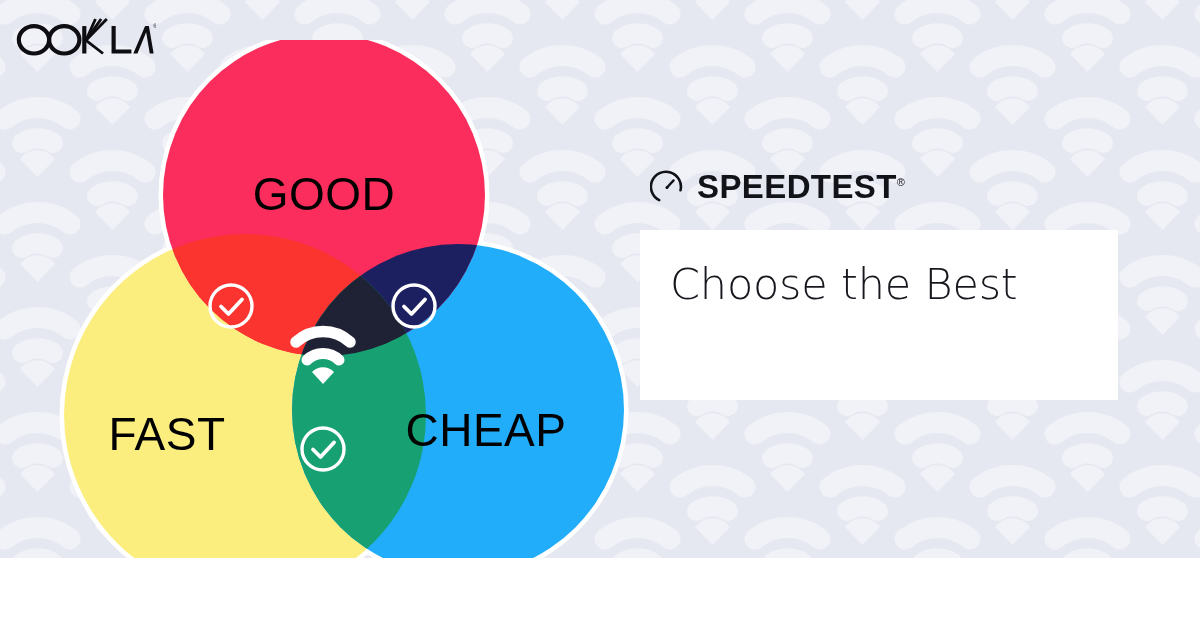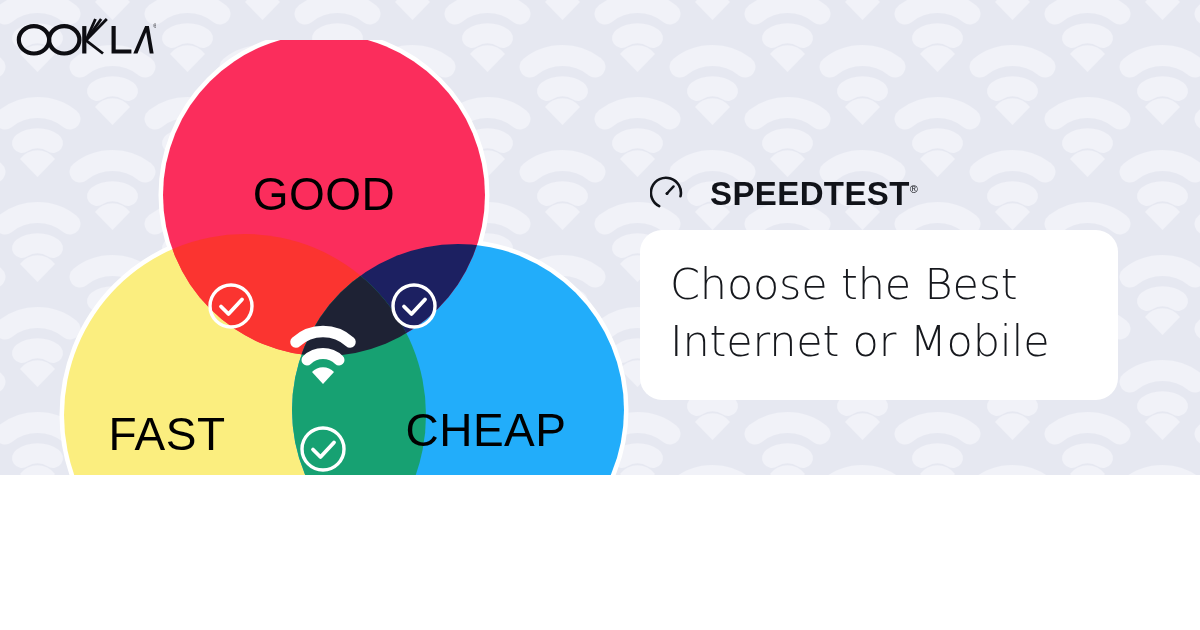--- a/index.html
+++ b/index.html
@@ -7,21 +7,21 @@
   html, body {
     margin: 0; padding: 0;
     width: 1200px; height: 630px;
     overflow: hidden;
     font-family: "Liberation Sans", sans-serif;
   }
 
   #stage {
     position: relative;
     width: 1200px;
-    height: 475px;
+    height: 558px;
     background-color: #e6e8f1;
     overflow: hidden;
   }
 
   
   #bg-pattern {
     position: absolute;
     left: 0; top: 0;
     width: 1200px; height: 630px;
     z-index: 0;
@@ -51,25 +51,23 @@
 
   
   #right-col {
     position: absolute;
     left: 640px; top: 170px;
     width: 500px;
     z-index: 15;
   }
   #speedtest-lockup {
     display: flex;
-    align-items: center;
     height: 46px;
     margin-bottom: 14px;
     padding-left: 10px;
-    gap: 13px;
   }
   #speedtest-gauge { width: 34px; height: 34px; flex: 0 0 auto; }
   #speedtest-word {
     margin-left: 13px;
     font-family: "Liberation Sans", sans-serif;
     font-weight: 700;
     font-size: 33px;
     letter-spacing: 0.4px;
     color: #111319;
     line-height: 1;
@@ -79,21 +77,20 @@
     font-size: 11px;
     vertical-align: super;
     font-weight: 400;
     letter-spacing: 0;
   }
 
   #headline-card {
     background: #ffffff;
     width: 478px;
     padding: 26px 30px 30px 30px;
-    border-radius: 22px;
   }
   #headline {
     margin: 0;
     font-family: "DejaVu Sans", sans-serif;
     font-weight: 300;
     font-size: 43px;
     line-height: 1.33;
     color: #16181d;
     letter-spacing: -0.2px;
   }
@@ -226,18 +223,18 @@
         <circle cx="17" cy="17.5" r="1.5" fill="#111319"></circle>
       </svg>
       <div id="speedtest-word">
         <span>SPEEDTEST</span><span id="speedtest-reg">®</span>
       </div>
     </div>
 
     <div id="headline-card">
       <h1 id="headline">
         <span>Choose the Best</span><br>
-        <span>Internet or Mobile</span><br>
+        <br>
       </h1>
     </div>
 
   </div>
 </div>
 
 </body></html>

